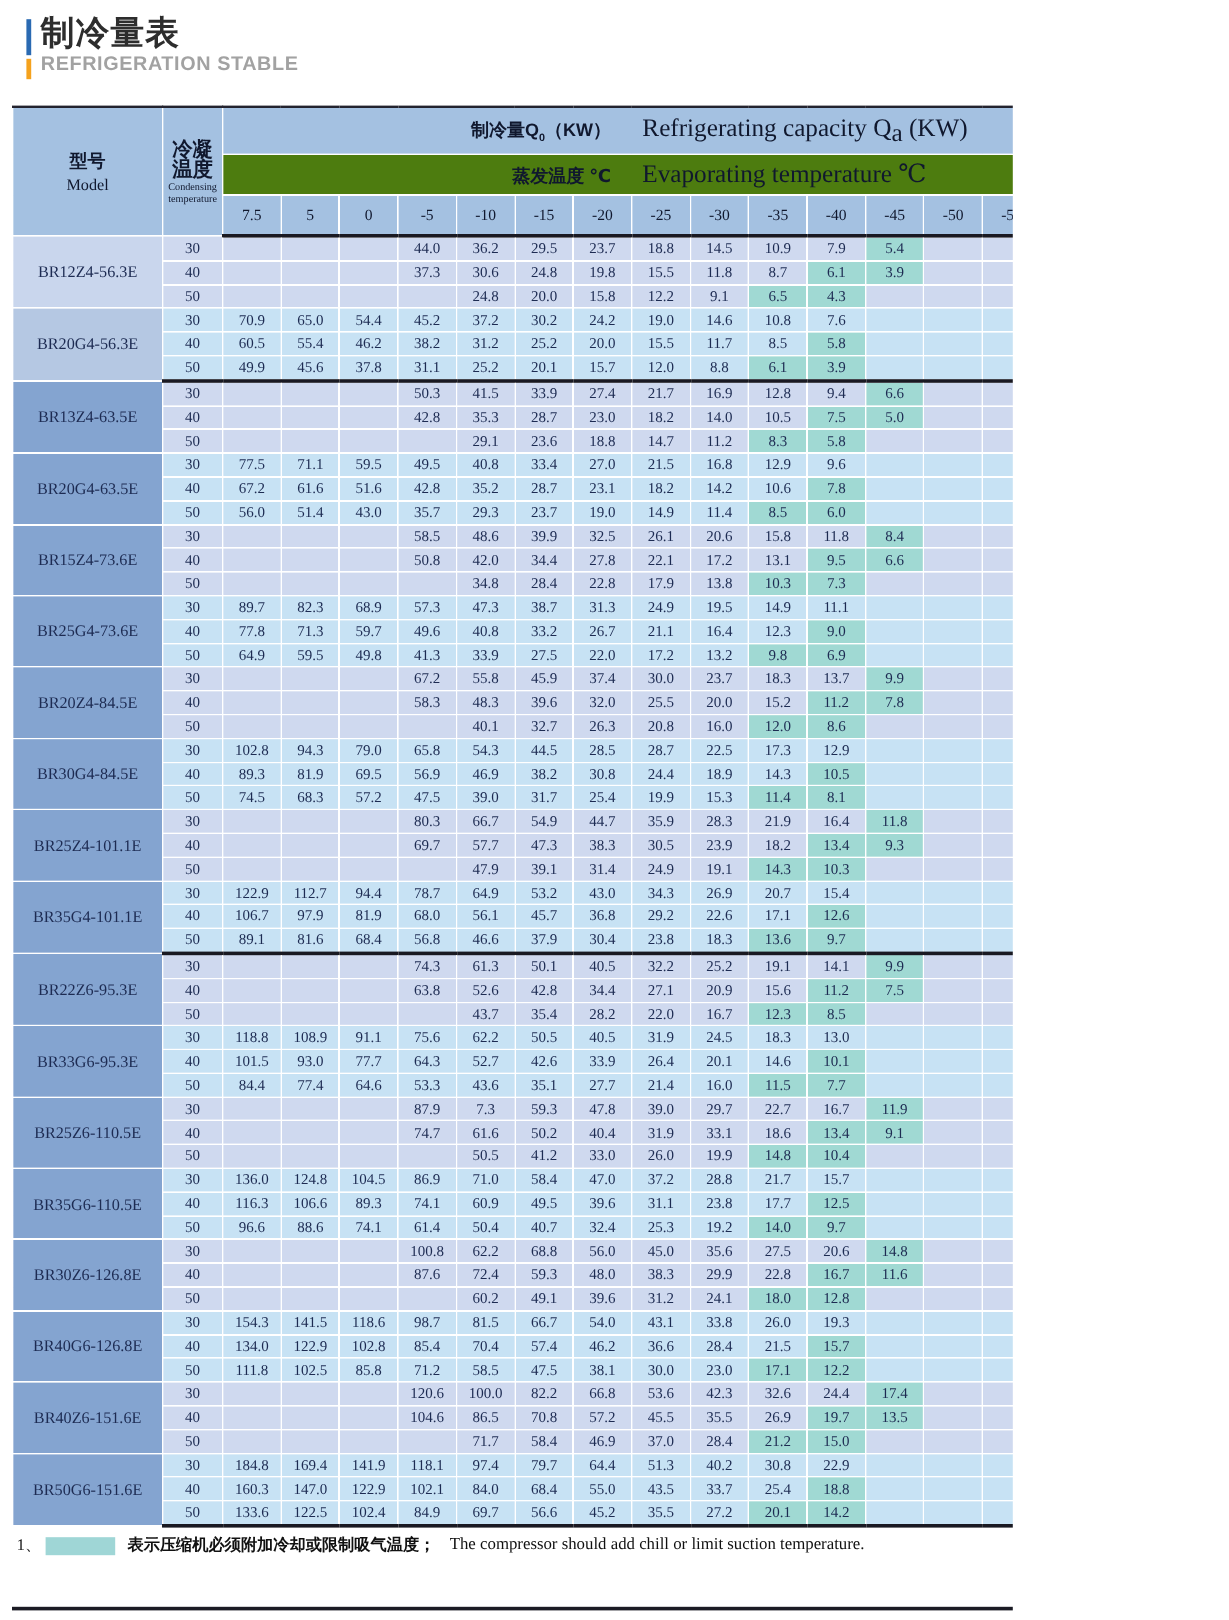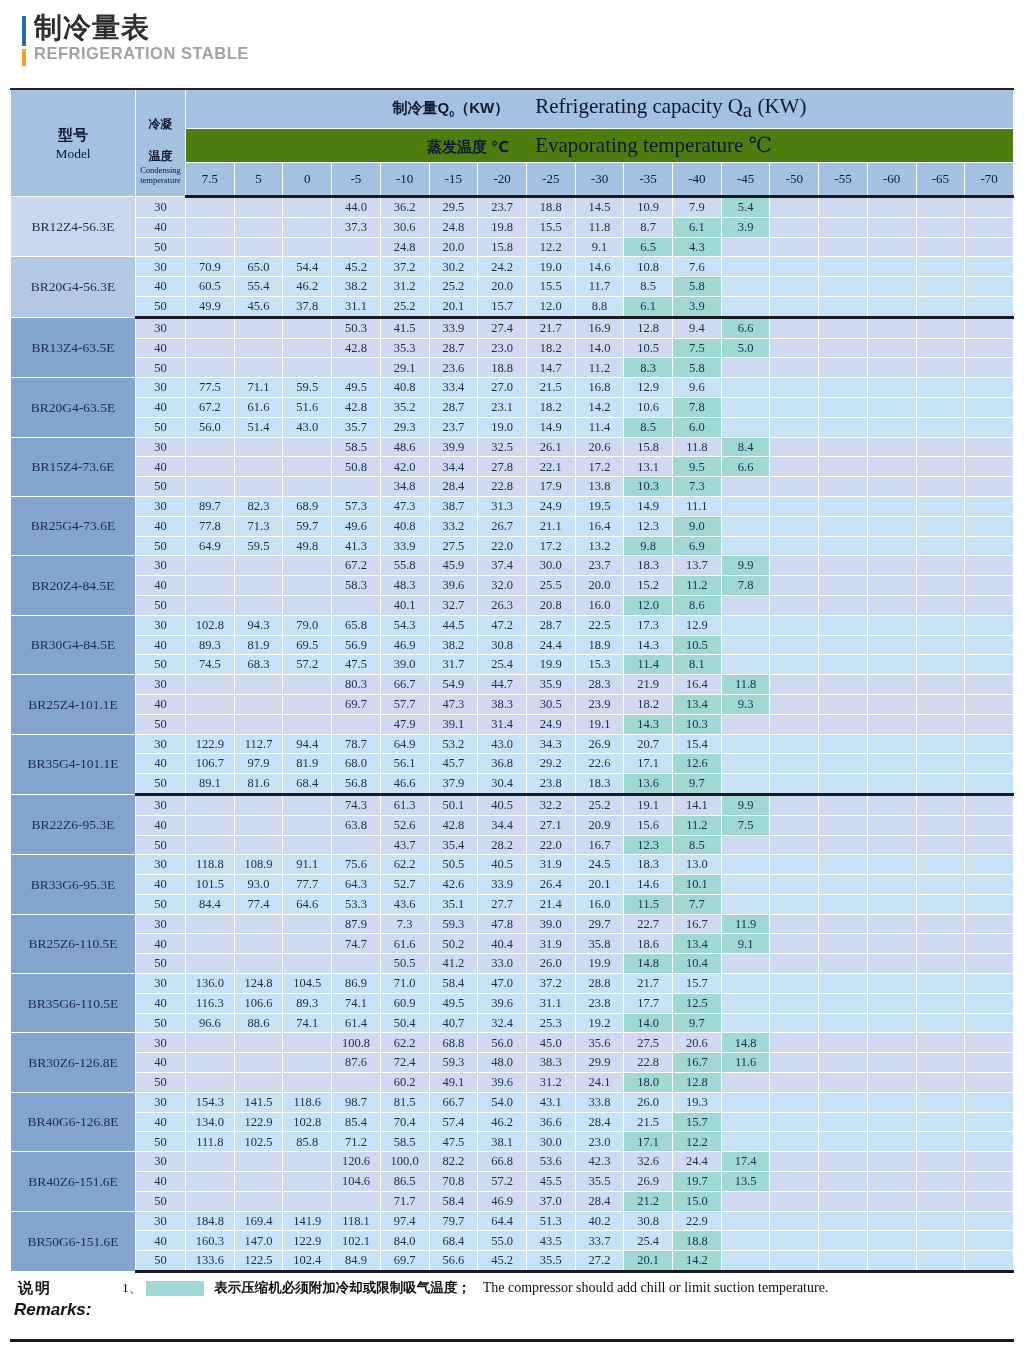--- a/index.html
+++ b/index.html
@@ -1,16 +1,16 @@
 <!DOCTYPE html>
 <html><head>
 <meta charset="utf-8">
 <style>
   html,body{margin:0;padding:0;background:#ffffff;}
-  .page{position:relative;width:1024px;height:1350px;background:#fff;overflow:hidden;
+  .page{position:relative;width:844px;height:1350px;background:#fff;overflow:hidden;
         font-family:"Liberation Sans","DejaVu Sans",sans-serif;}
 
   
   .doc-title{position:absolute;left:22px;top:12px;display:flex;}
   .title-bars{display:flex;flex-direction:column;margin-right:8px;margin-top:4px;}
   .bar-blue{width:4px;height:30px;background:#2a6ab2;margin-bottom:3px;}
   .bar-orange{width:4px;height:17px;background:#f5a21d;}
   .title-zh{font-size:28px;font-weight:900;color:#2d2d2d;line-height:32px;letter-spacing:1px;}
   .title-en{font-size:16.5px;font-weight:bold;color:#a2a2a2;letter-spacing:0.5px;line-height:19px;}
 
@@ -25,21 +25,21 @@
   thead tr.h3 th{border-bottom:3px solid #191922;font-family:"Liberation Serif","DejaVu Serif",serif;
                  font-size:13px;font-weight:normal;}
   th.evap-h{background:#4d7c0f;}
   .zh{font-weight:bold;font-size:15px;text-align:center;}
   .serif{font-family:"Liberation Serif","DejaVu Serif",serif;font-weight:normal;}
   th.cap-h .serif, th.evap-h .serif{font-size:21px;}
   th.cap-h sub,th.evap-h sub{font-size:9px;}
   .gap{display:inline-block;width:26px;}
   th.model-h .zh{font-size:15px;display:block;line-height:20px;}
   th.model-h .en{font-size:13.5px;display:block;line-height:17px;}
-  th.cond-h .zh{display:block;font-size:12px;line-height:17px;margin-top:15px;}
+  th.cond-h .zh{display:block;font-size:17px;line-height:17px;}
   th.cond-h .en-tiny{display:block;font-family:"Liberation Serif","DejaVu Serif",serif;
                      font-size:8.5px;font-weight:normal;line-height:10px;}
 
   tbody td{height:18.8px;font-family:"Liberation Serif","DejaVu Serif",serif;
            font-size:12.5px;color:#1d2b52;line-height:1;}
   tr.tone-z td{background:#cfd9ef;}
   tr.tone-g td{background:#c7e2f4;}
   td.hl{background:#a0d9d3 !important;}
   td.model-cell{background:#84a4d0 !important;font-size:13.5px;}
   td.model-cell.g0.mz{background:#c9d6ed !important;}
@@ -569,21 +569,21 @@
         </tr>
         <tr class="tone-g">
           <td rowspan="3" class="model-cell g1 mg">BR30G4-84.5E</td>
           <td class="ct">30</td>
           <td>102.8</td>
           <td>94.3</td>
           <td>79.0</td>
           <td>65.8</td>
           <td>54.3</td>
           <td>44.5</td>
-          <td>47.2</td>
+          <td>28.5</td>
           <td>28.7</td>
           <td>22.5</td>
           <td>17.3</td>
           <td>12.9</td>
           <td></td>
           <td></td>
           <td></td>
           <td></td>
           <td></td>
           <td></td>
@@ -896,21 +896,21 @@
         <tr class="tone-z">
           <td class="ct">40</td>
           <td></td>
           <td></td>
           <td></td>
           <td>74.7</td>
           <td>61.6</td>
           <td>50.2</td>
           <td>40.4</td>
           <td>31.9</td>
-          <td>35.8</td>
+          <td>33.1</td>
           <td>18.6</td>
           <td class="hl">13.4</td>
           <td class="hl">9.1</td>
           <td></td>
           <td></td>
           <td></td>
           <td></td>
           <td></td>
         </tr>
         <tr class="tone-z">
@@ -1235,24 +1235,20 @@
           <td></td>
           <td></td>
           <td></td>
           <td></td>
           <td></td>
         </tr>
       </tbody>
   </table>
 
   <div class="remarks">
-    <div class="rlabels">
-      <div class="rlabel-zh">说明</div>
-      <div class="rlabel-en">Remarks:</div>
-    </div>
     <div class="rlines">
       <div class="rline">
         <span class="rnum">1、</span>
         <span class="swatch"></span>
         <span class="rzh2">表示压缩机必须附加冷却或限制吸气温度；</span>
         <span class="ren2">The compressor should add chill or limit suction temperature.</span>
       </div>
     </div>
   </div>
 

